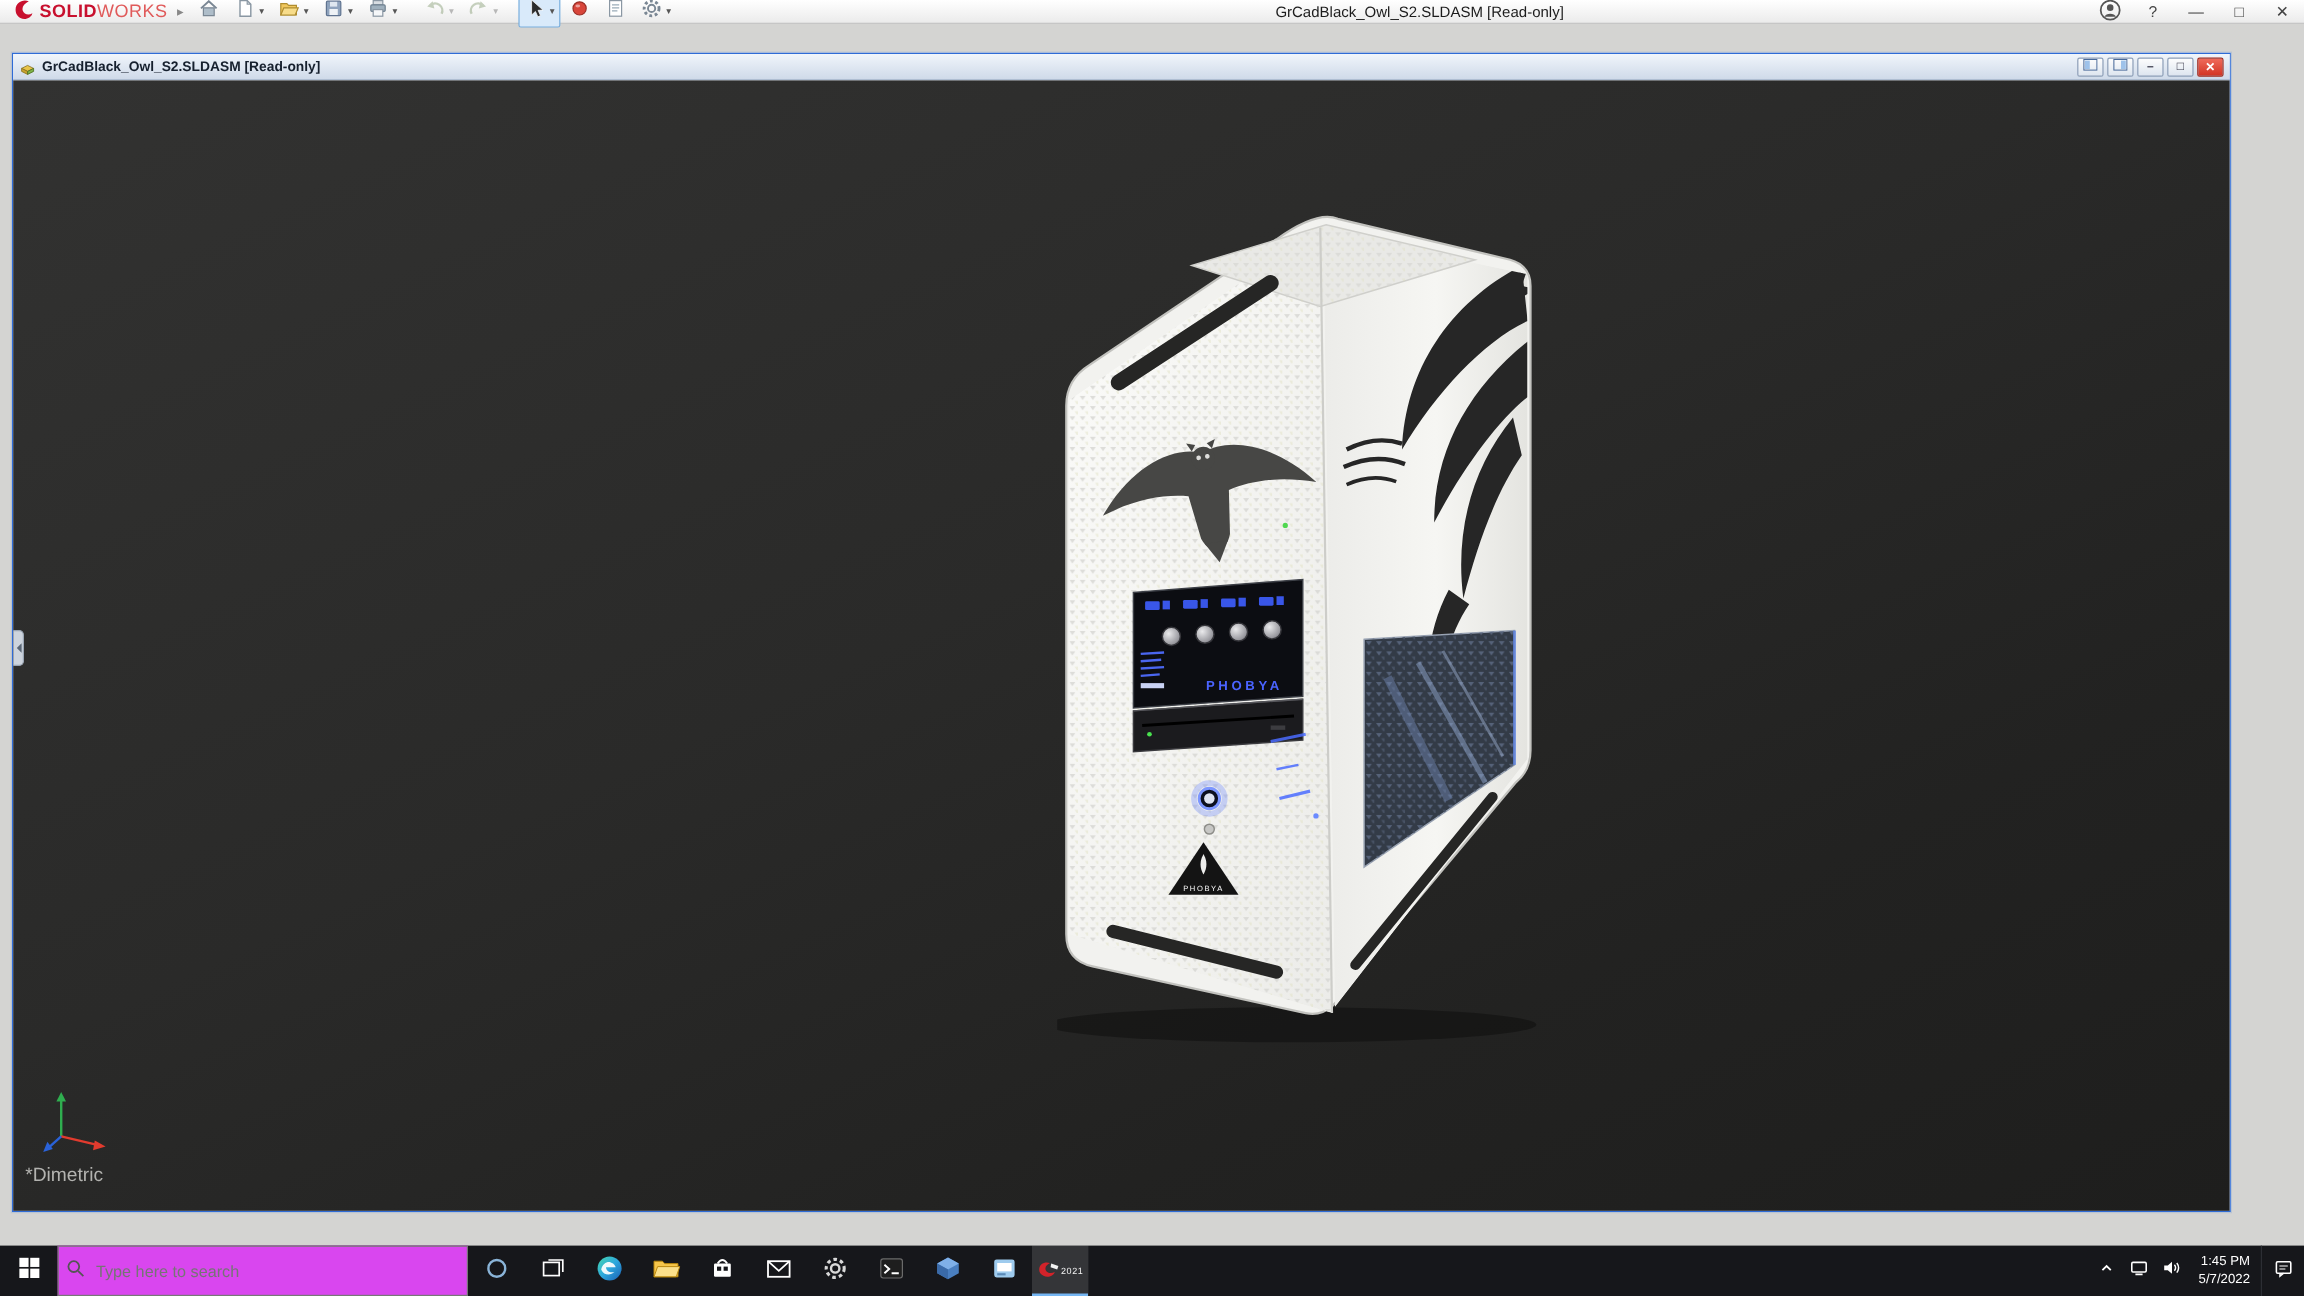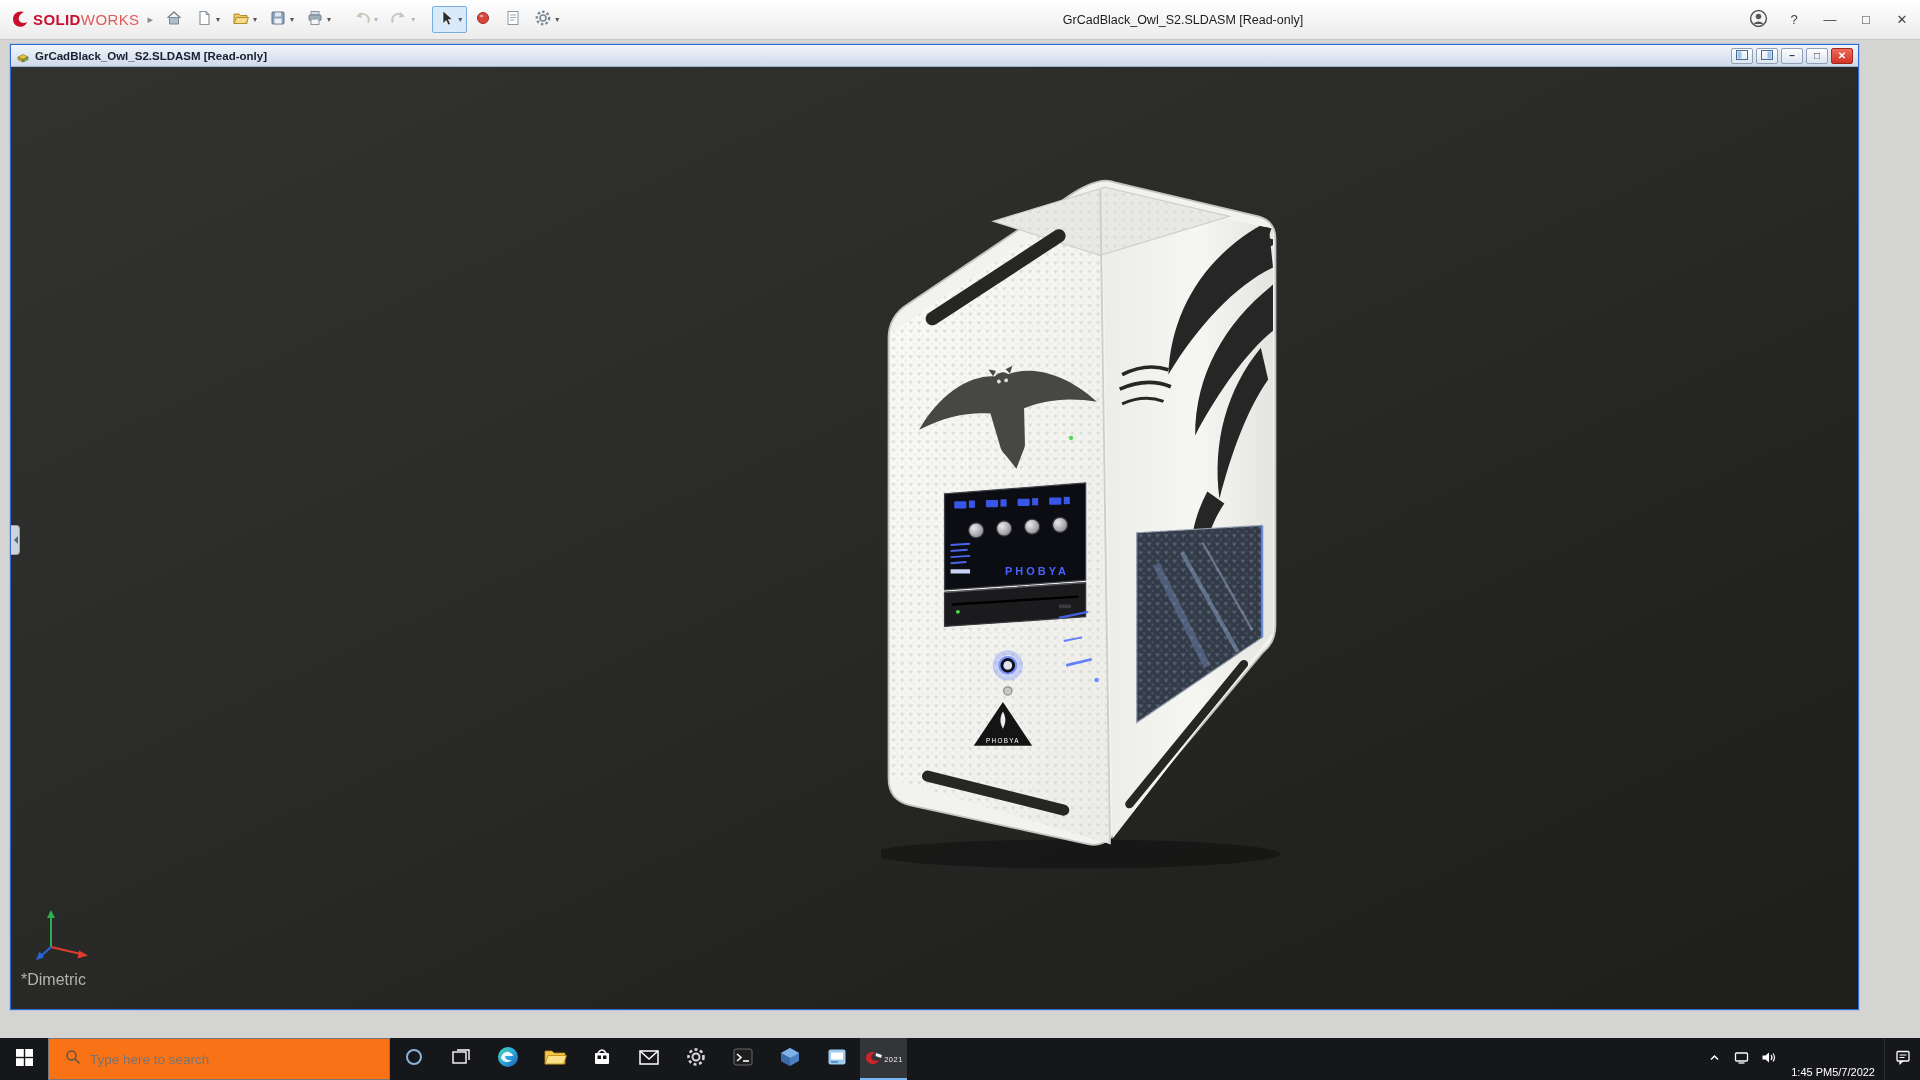--- a/index.html
+++ b/index.html
@@ -1,20 +1,20 @@
 <!DOCTYPE html>
 <html><head>
 <meta charset="utf-8">
 <style>
   *{margin:0;padding:0;box-sizing:border-box}
   html,body{width:1920px;height:1080px;overflow:hidden;background:#d4d4d2;
     font-family:"Liberation Sans",sans-serif;-webkit-font-smoothing:antialiased}
 
   
-  #topbar{position:absolute;top:0;left:0;right:0;height:40px;z-index:30;
+  #topbar{position:absolute;top:0;left:0;right:0;height:20px;z-index:30;
     background:linear-gradient(#ffffff,#ebebeb);border-bottom:1px solid #c6c6c6;
     display:flex;align-items:center}
   .logo{display:flex;align-items:center;gap:3px;padding:0 6px 0 10px}
   .logo-text{font-size:15px;letter-spacing:.4px;white-space:nowrap}
   .logo-text .solid{color:#c8102e;font-weight:bold}
   .logo-text .works{color:#e05a5a}
   .expand-arrow{color:#888;font-size:11px;padding:0 6px 0 2px}
   .tbtn{display:flex;align-items:center;height:27px;padding:0 4px;margin:0 1px;
     border:1px solid transparent;border-radius:2px}
   .tbtn.active{background:#d9eafa;border-color:#78aede}
@@ -50,31 +50,31 @@
   .view-label{position:absolute;left:10px;bottom:20px;font-size:16px;color:#b3b3b0}
   .tree-tab{position:absolute;left:0;top:458px;width:9px;height:30px;
     background:#cdd4dd;border:1px solid #9aa5b3;border-left:none;border-radius:0 4px 4px 0;
     display:flex;align-items:center;justify-content:center}
   .tree-tab:after{content:"";border:4px solid transparent;border-right-color:#5a6675;margin-left:-3px}
 
   
   #taskbar{position:absolute;left:0;right:0;bottom:0;height:42px;background:#16171b;
     display:flex;align-items:stretch;z-index:40}
   .tb-start{width:48px;display:flex;align-items:center;justify-content:center}
-  .tb-search{width:342px;background:#f97316;border:1px solid #777;display:flex;
-    align-items:center;gap:9px;padding:0 16px}
+  .tb-search{width:342px;background:#d946ef;border:1px solid #777;display:flex;
+    align-items:center;gap:9px;padding:0 6px}
   .tb-search input{border:none;outline:none;background:transparent;width:100%;
     font-size:13.5px;color:#333;font-family:"Liberation Sans",sans-serif}
   .tb-btn,.tb-app{width:47px;display:flex;align-items:center;justify-content:center;position:relative}
   .tb-app.active{background:rgba(255,255,255,.13);box-shadow:inset 0 -2px 0 #75b6f3}
   .sw-stack{display:flex;align-items:center;line-height:1}
   .sw-year{font-size:7.5px;color:#f2f2f2;margin-top:1px;letter-spacing:.5px}
   .tray{margin-left:auto;display:flex;align-items:stretch}
   .tray-ico{width:27px;display:flex;align-items:center;justify-content:center}
-  .clock{display:flex;justify-content:center;align-items:flex-end;
+  .clock{display:flex;flex-direction:column;justify-content:center;align-items:flex-end;
     color:#fff;font-size:11px;line-height:1.35;padding:0 9px;text-align:right}
   .notif{width:36px;border-left:1px solid #2c2e34;display:flex;align-items:center;justify-content:center}
 </style>
 </head>
 <body>
 
 <div id="topbar">
   <div class="logo">
     <span>
       <svg width="20" height="20" viewBox="0 0 20 20">

